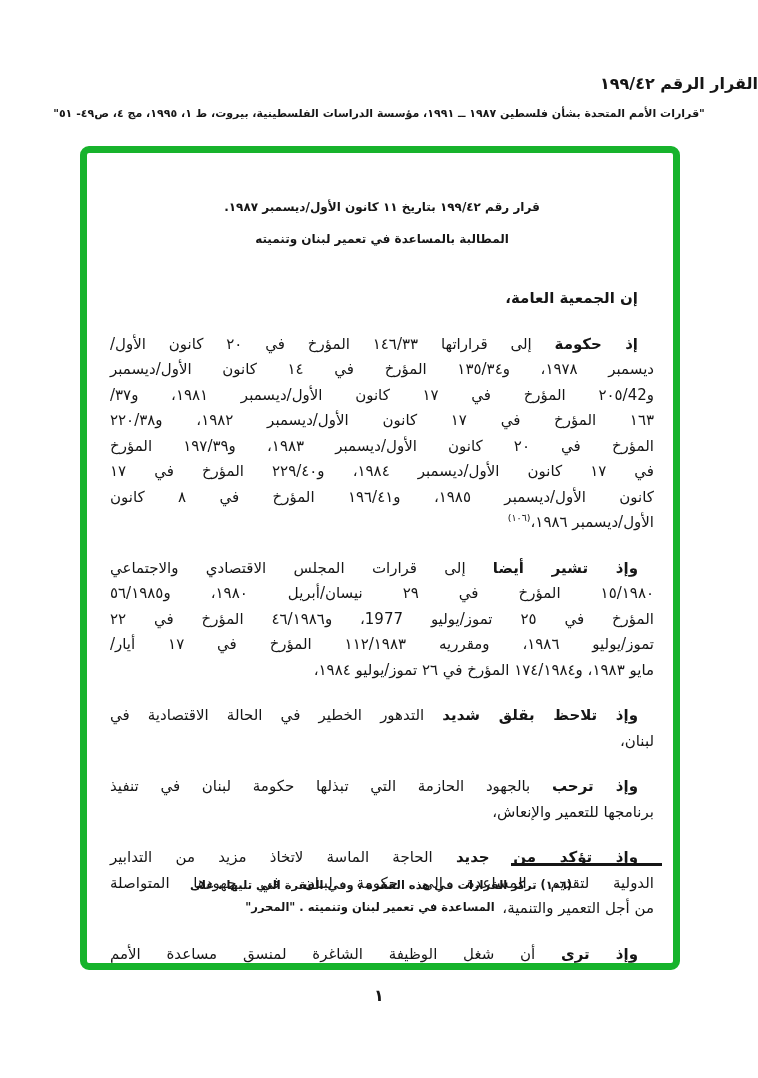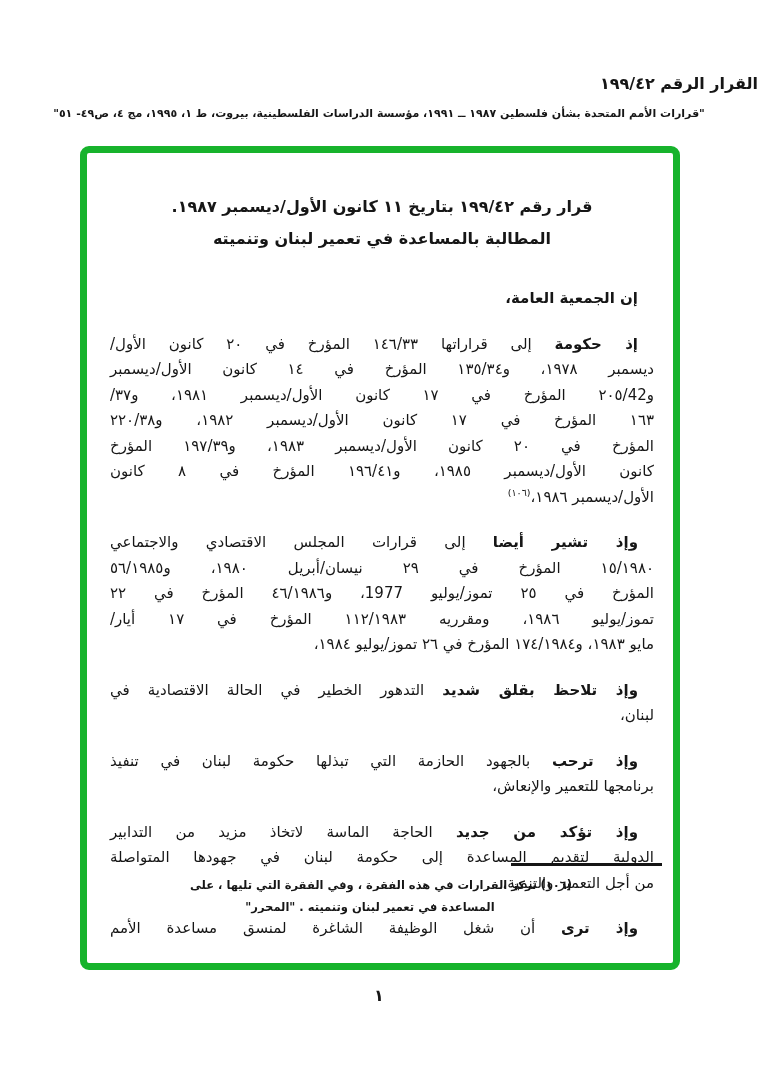--- a/index.html
+++ b/index.html
@@ -23,21 +23,21 @@
   }
   .frame{
     position:absolute;left:80px;top:146px;
     width:586px;height:810px;
     border:7px solid #17b32c;
     border-radius:9px;
   }
   .doc-title{
     position:absolute;left:110px;top:194px;width:544px;
     direction:rtl;text-align:center;
-    font-weight:bold;font-size:16px;
+    font-weight:bold;font-size:12px;
   }
   .doc-title .t1{line-height:26px;}
   .doc-title .t2{line-height:26px;margin-top:6px;}
   .body-par{
     position:absolute;left:110px;top:266px;width:544px;
     direction:rtl;font-size:15px;
   }
   .bline{
     height:25.5px;line-height:25.5px;
     text-align:justify;text-align-last:justify;
@@ -83,20 +83,21 @@
   <div class="body-par">
       <div>
         <div class="bline last indent"><b>إن الجمعية العامة،</b></div>
       </div>
       <div>
         <div class="bline indent"><b>إذ حكومة</b><span> إلى قراراتها ١٤٦/٣٣ المؤرخ في ٢٠ كانون الأول/</span></div>
         <div class="bline"><span>ديسمبر ١٩٧٨، و١٣٥/٣٤ المؤرخ في ١٤ كانون الأول/ديسمبر</span></div>
         <div class="bline"><span>و٢٠٥/42 المؤرخ في ١٧ كانون الأول/ديسمبر ١٩٨١، و٣٧/</span></div>
         <div class="bline"><span>١٦٣ المؤرخ في ١٧ كانون الأول/ديسمبر ١٩٨٢، و٢٢٠/٣٨</span></div>
         <div class="bline"><span>المؤرخ في ٢٠ كانون الأول/ديسمبر ١٩٨٣، و١٩٧/٣٩ المؤرخ</span></div>
+        <div class="bline"><span>في ١٧ كانون الأول/ديسمبر ١٩٨٤، و٢٢٩/٤٠ المؤرخ في ١٧</span></div>
         <div class="bline"><span>كانون الأول/ديسمبر ١٩٨٥، و١٩٦/٤١ المؤرخ في ٨ كانون</span></div>
         <div class="bline last"><span>الأول/ديسمبر ١٩٨٦،</span><sup>(١٠٦)</sup></div>
       </div>
       <div>
         <div class="bline indent"><b>وإذ تشير أيضا</b><span> إلى قرارات المجلس الاقتصادي والاجتماعي</span></div>
         <div class="bline"><span>١٥/١٩٨٠ المؤرخ في ٢٩ نيسان/أبريل ١٩٨٠، و٥٦/١٩٨٥</span></div>
         <div class="bline"><span>المؤرخ في ٢٥ تموز/يوليو 1977، و٤٦/١٩٨٦ المؤرخ في ٢٢</span></div>
         <div class="bline"><span>تموز/يوليو ١٩٨٦، ومقرريه ١١٢/١٩٨٣ المؤرخ في ١٧ أيار/</span></div>
         <div class="bline last"><span>مايو ١٩٨٣، و١٧٤/١٩٨٤ المؤرخ في ٢٦ تموز/يوليو ١٩٨٤،</span></div>
       </div>

